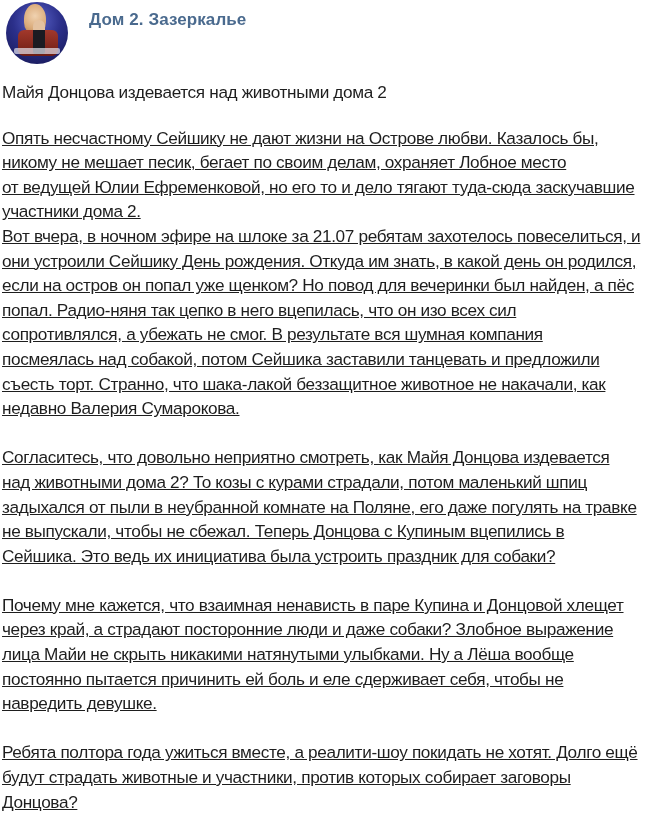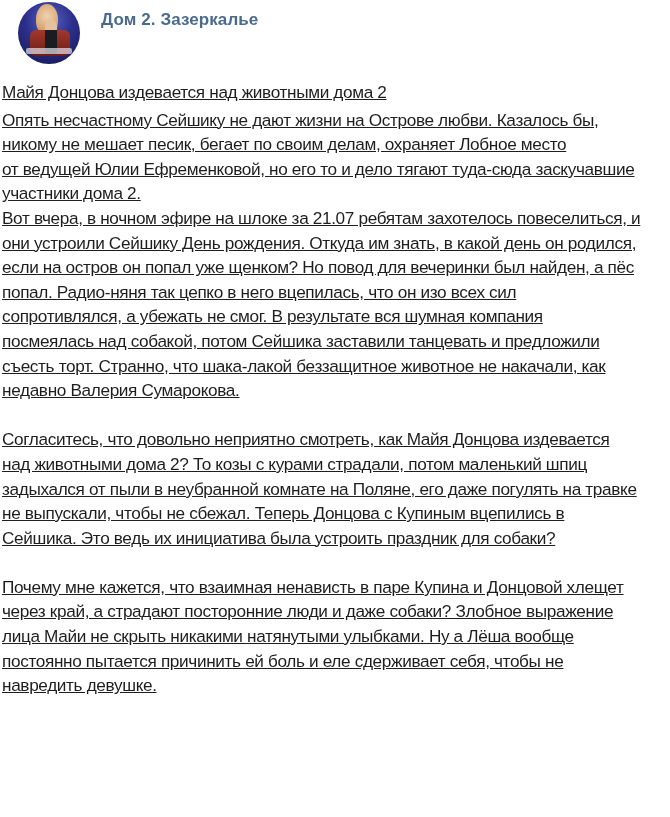--- a/index.html
+++ b/index.html
@@ -1,20 +1,20 @@
 <!DOCTYPE html>
 <html><head>
   <meta charset="utf-8">
   <style>
     html, body { margin: 0; padding: 0; background: #ffffff; }
     body {
       width: 670px; height: 817px; overflow: hidden; position: relative;
       font-family: "Liberation Sans", sans-serif;
     }
-    .header { position: absolute; left: 16px; top: 0; width: 540px; height: 66px; }
+    .header { position: absolute; left: 4px; top: 0; width: 540px; height: 66px; }
     .avatar {
       position: absolute; left: 2px; top: 2px; width: 62px; height: 62px; border-radius: 50%;
       overflow: hidden;
       background: radial-gradient(circle at 50% 30%, #5a63c9 0%, #2b2f8a 45%, #141650 100%);
     }
     .avatar .woman {
       position: absolute; left: 18px; top: 2px; width: 22px; height: 30px; border-radius: 50% 50% 40% 40%;
       background: radial-gradient(circle at 50% 40%, #f0d2b0 0%, #d9a978 60%, #b07b48 100%);
     }
     .avatar .chair {
@@ -32,21 +32,21 @@
     .group-title {
       position: absolute; left: 85px; top: 10px;
       font-size: 17px; font-weight: bold; color: #4a6a8e; letter-spacing: 0.1px;
     }
     .article {
       position: absolute; left: 2px; top: 80px; width: 668px;
       font-size: 17.2px; line-height: 24.6px; color: #1e1e1e;
       letter-spacing: -0.35px;
     }
     .article p { margin: 0; white-space: pre-line; }
-    .article .title-line { margin-bottom: 3px; text-decoration: underline; }
+    .article .title-line { margin-bottom: 21px; }
     .article .para { margin-bottom: 24.6px; text-decoration: underline; }
   </style>
 </head>
 <body>
 
 <div class="header">
   <div class="avatar">
     <div class="woman"></div>
     <div class="chair"></div>
     <div class="man"></div>
@@ -72,13 +72,16 @@
   <p class="para">Согласитесь, что довольно неприятно смотреть, как Майя Донцова издевается
 над животными дома 2? То козы с курами страдали, потом маленький шпиц
 задыхался от пыли в неубранной комнате на Поляне, его даже погулять на травке
 не выпускали, чтобы не сбежал. Теперь Донцова с Купиным вцепились в
 Сейшика. Это ведь их инициатива была устроить праздник для собаки?</p>
   <p class="para">Почему мне кажется, что взаимная ненависть в паре Купина и Донцовой хлещет
 через край, а страдают посторонние люди и даже собаки? Злобное выражение
 лица Майи не скрыть никакими натянутыми улыбками. Ну а Лёша вообще
 постоянно пытается причинить ей боль и еле сдерживает себя, чтобы не
 навредить девушке.</p>
+  <p class="para">Ребята полтора года ужиться вместе, а реалити-шоу покидать не хотят. Долго ещё
+будут страдать животные и участники, против которых собирает заговоры
+Донцова?</p>
 </div>
 
 </body></html>

